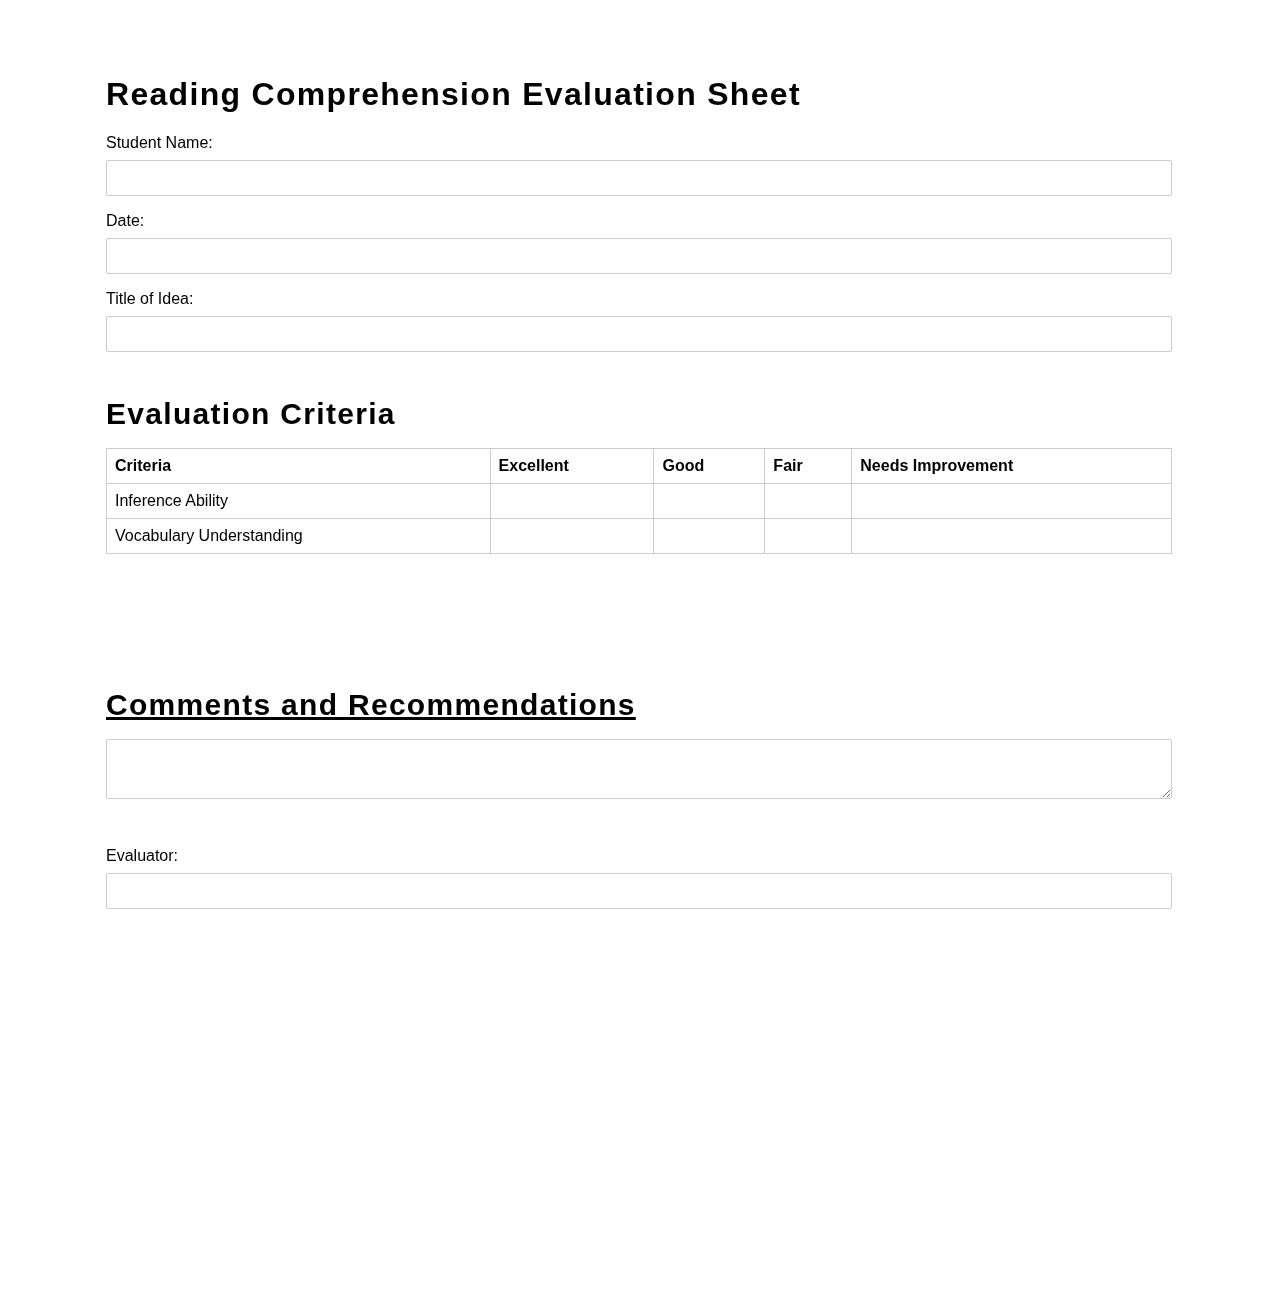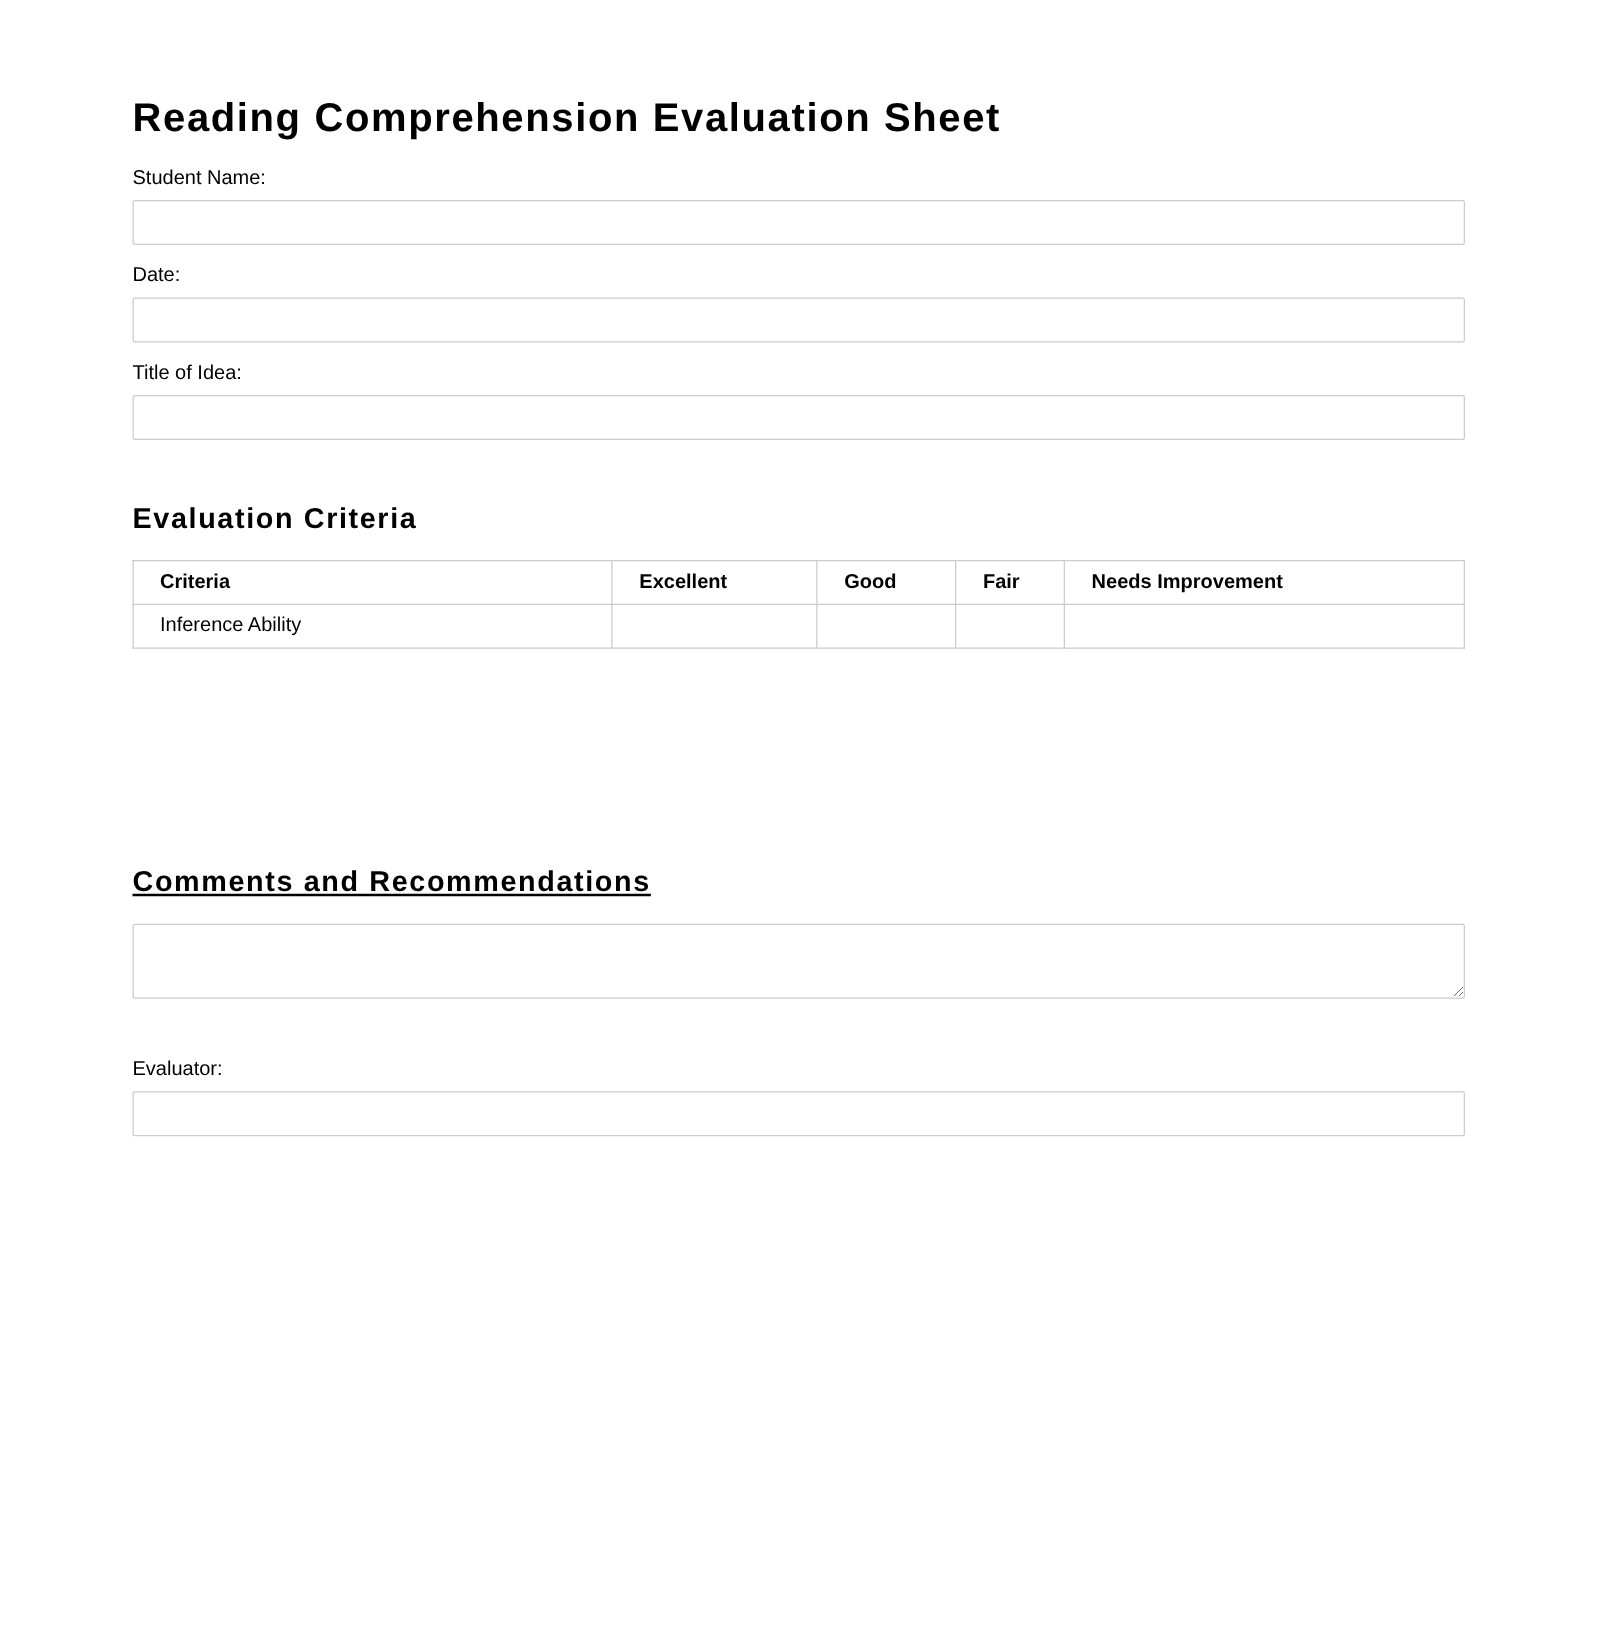--- a/index.html
+++ b/index.html
@@ -44,39 +44,39 @@
       background: #fff;
       font-family: "Liberation Sans", sans-serif;
       font-size: 16px;
       padding: 0 8px;
       outline: none;
     }
     h2 {
       position: absolute;
       left: 0;
       margin: 0;
-      font-size: 23px;
+      font-size: 30px;
       font-weight: bold;
       letter-spacing: 1.3px;
       line-height: 28px;
       white-space: nowrap;
     }
     table {
       position: absolute;
       left: 0;
       top: 448px;
       width: 1066px;
       border-collapse: collapse;
       font-size: 16px;
     }
     th, td {
       border: 1px solid #cccccc;
       height: 35px;
       box-sizing: border-box;
-      padding: 0 21px;
+      padding: 0 8px;
       text-align: left;
       vertical-align: middle;
     }
     th { font-weight: bold; }
     textarea.field {
       height: 60px;
       resize: vertical;
       padding: 8px;
     }
   </style>
@@ -115,20 +115,27 @@
       </tr>
     </thead>
     <tbody>
       <tr>
         <td>Inference Ability</td>
         <td></td>
         <td></td>
         <td></td>
         <td></td>
       </tr>
+      <tr>
+        <td>Vocabulary Understanding</td>
+        <td></td>
+        <td></td>
+        <td></td>
+        <td></td>
+      </tr>
     </tbody>
   </table>
 
   <h2 style="top:691px;text-decoration:underline;">Comments and Recommendations</h2>
   <textarea class="field" style="top: 739px;"></textarea>
 
   <label class="label" style="top:847px;">Evaluator:</label>
   <input class="field" style="top: 873px;" type="text" value="">
 </div>
 

